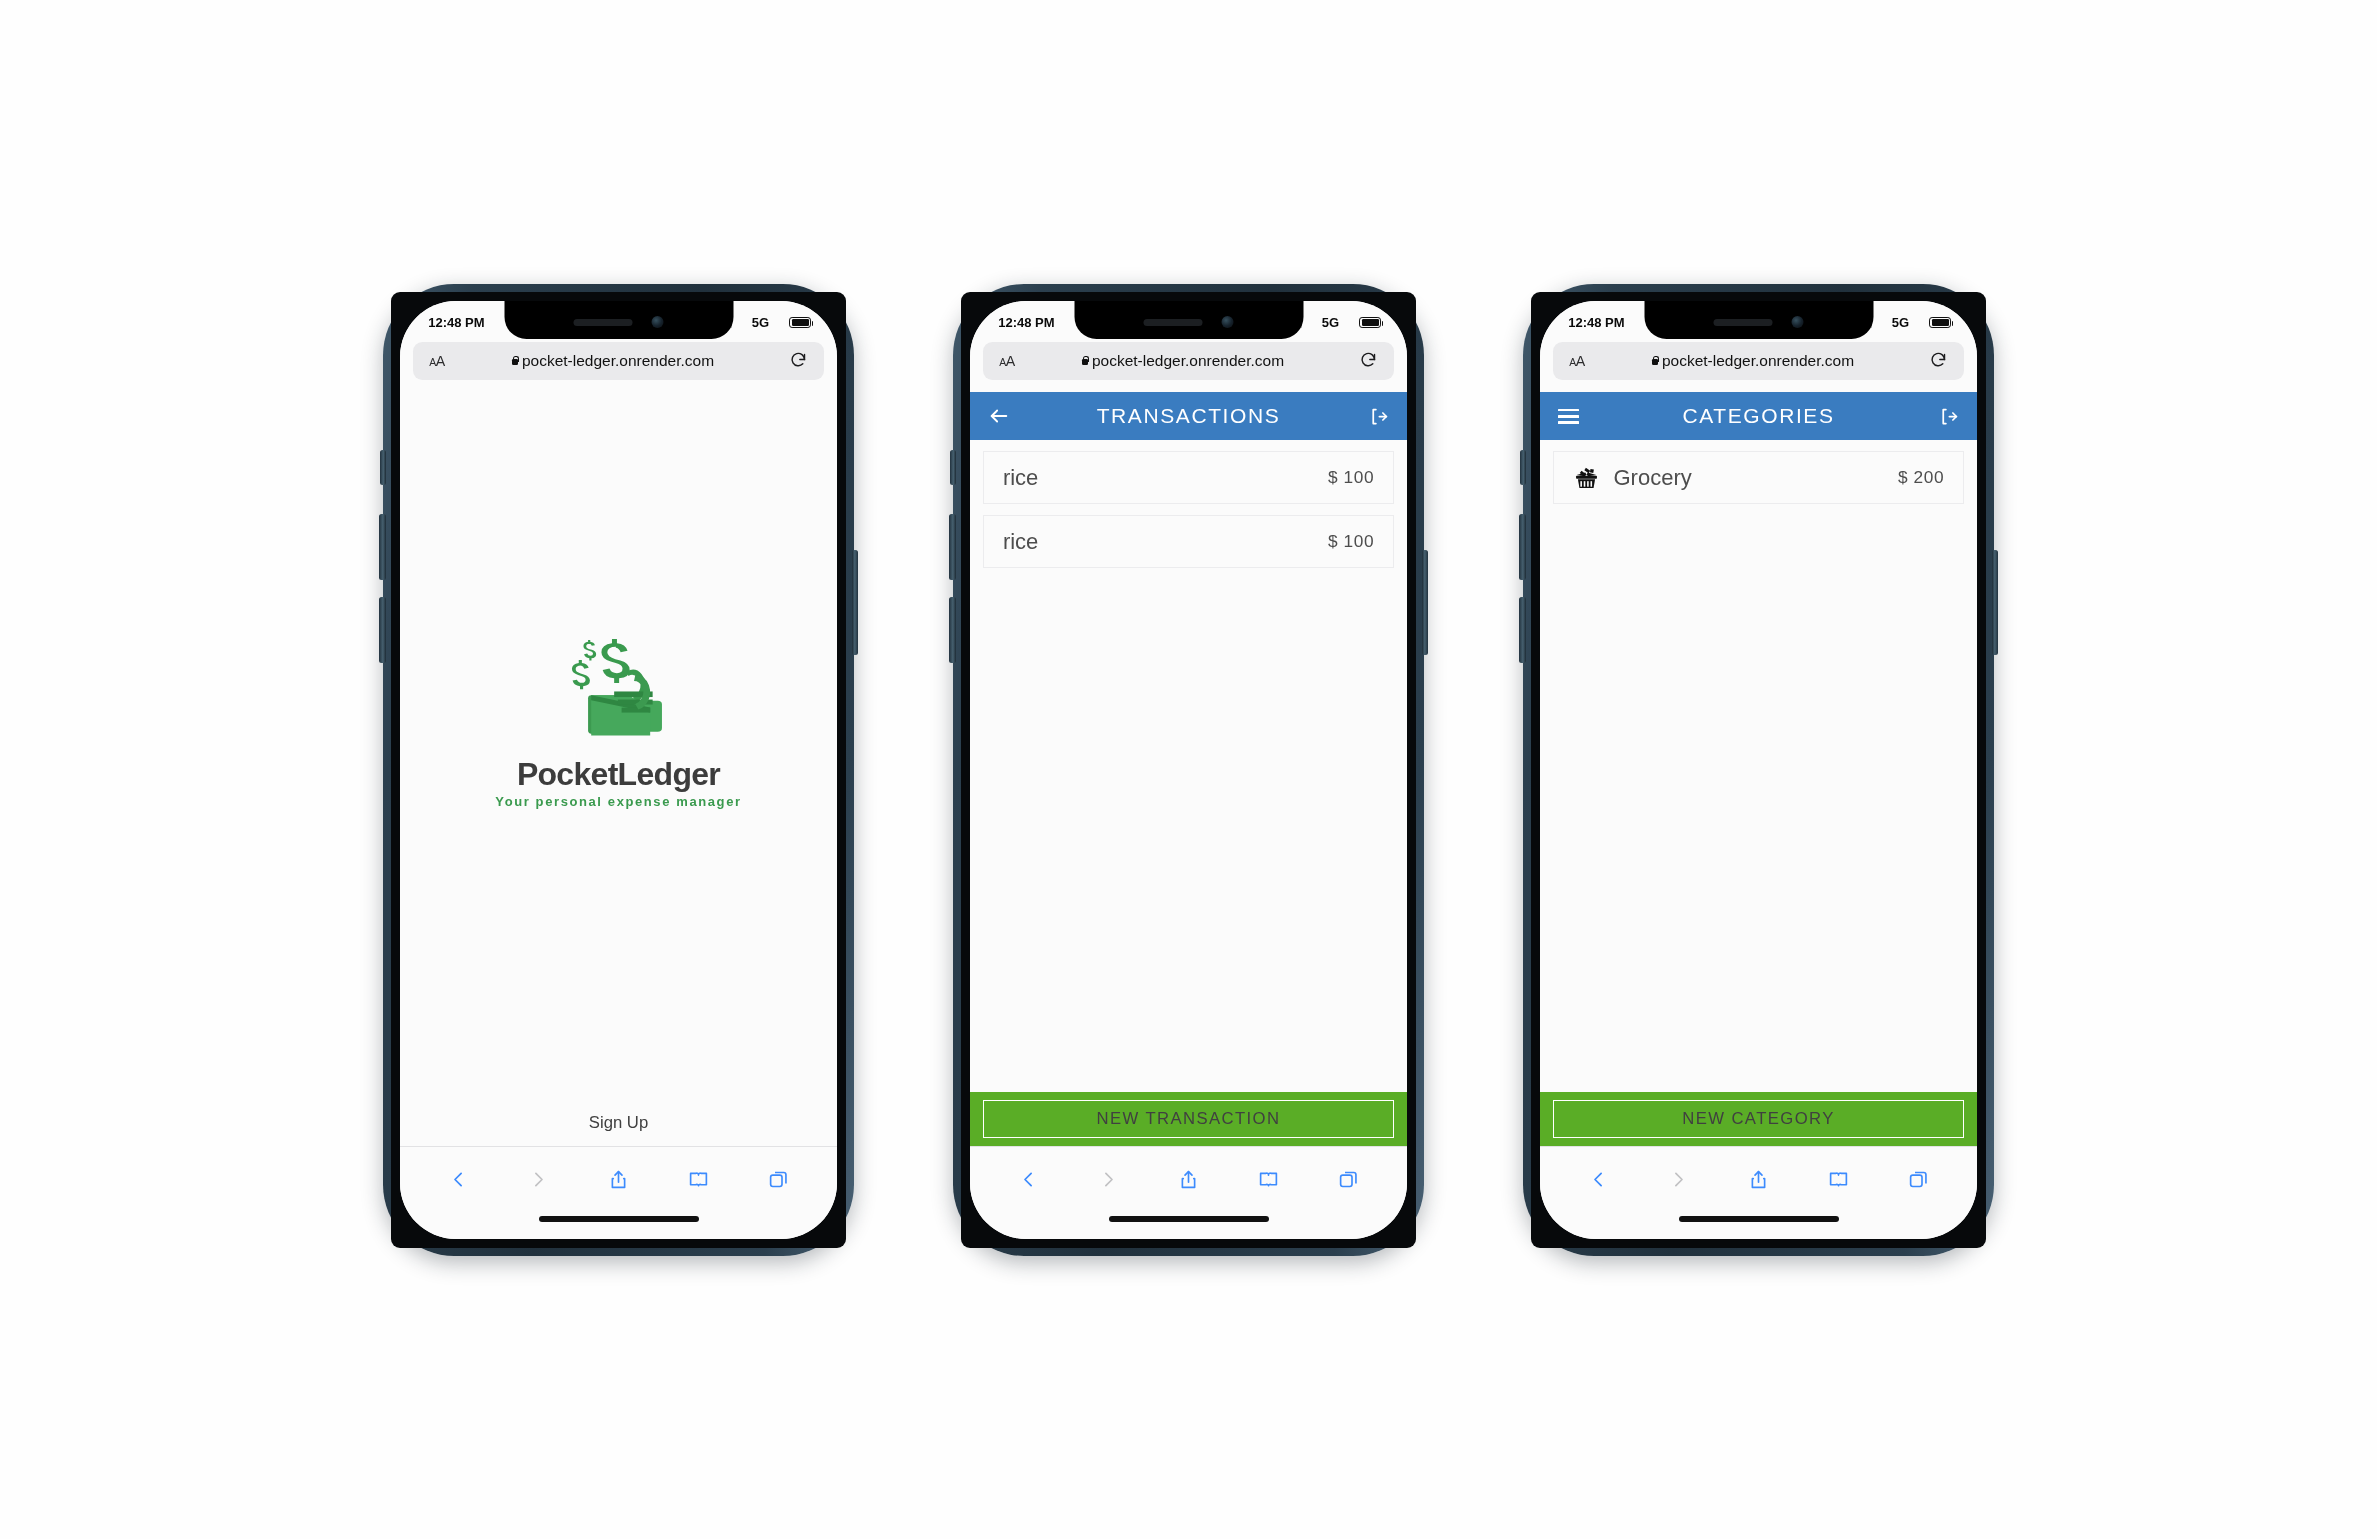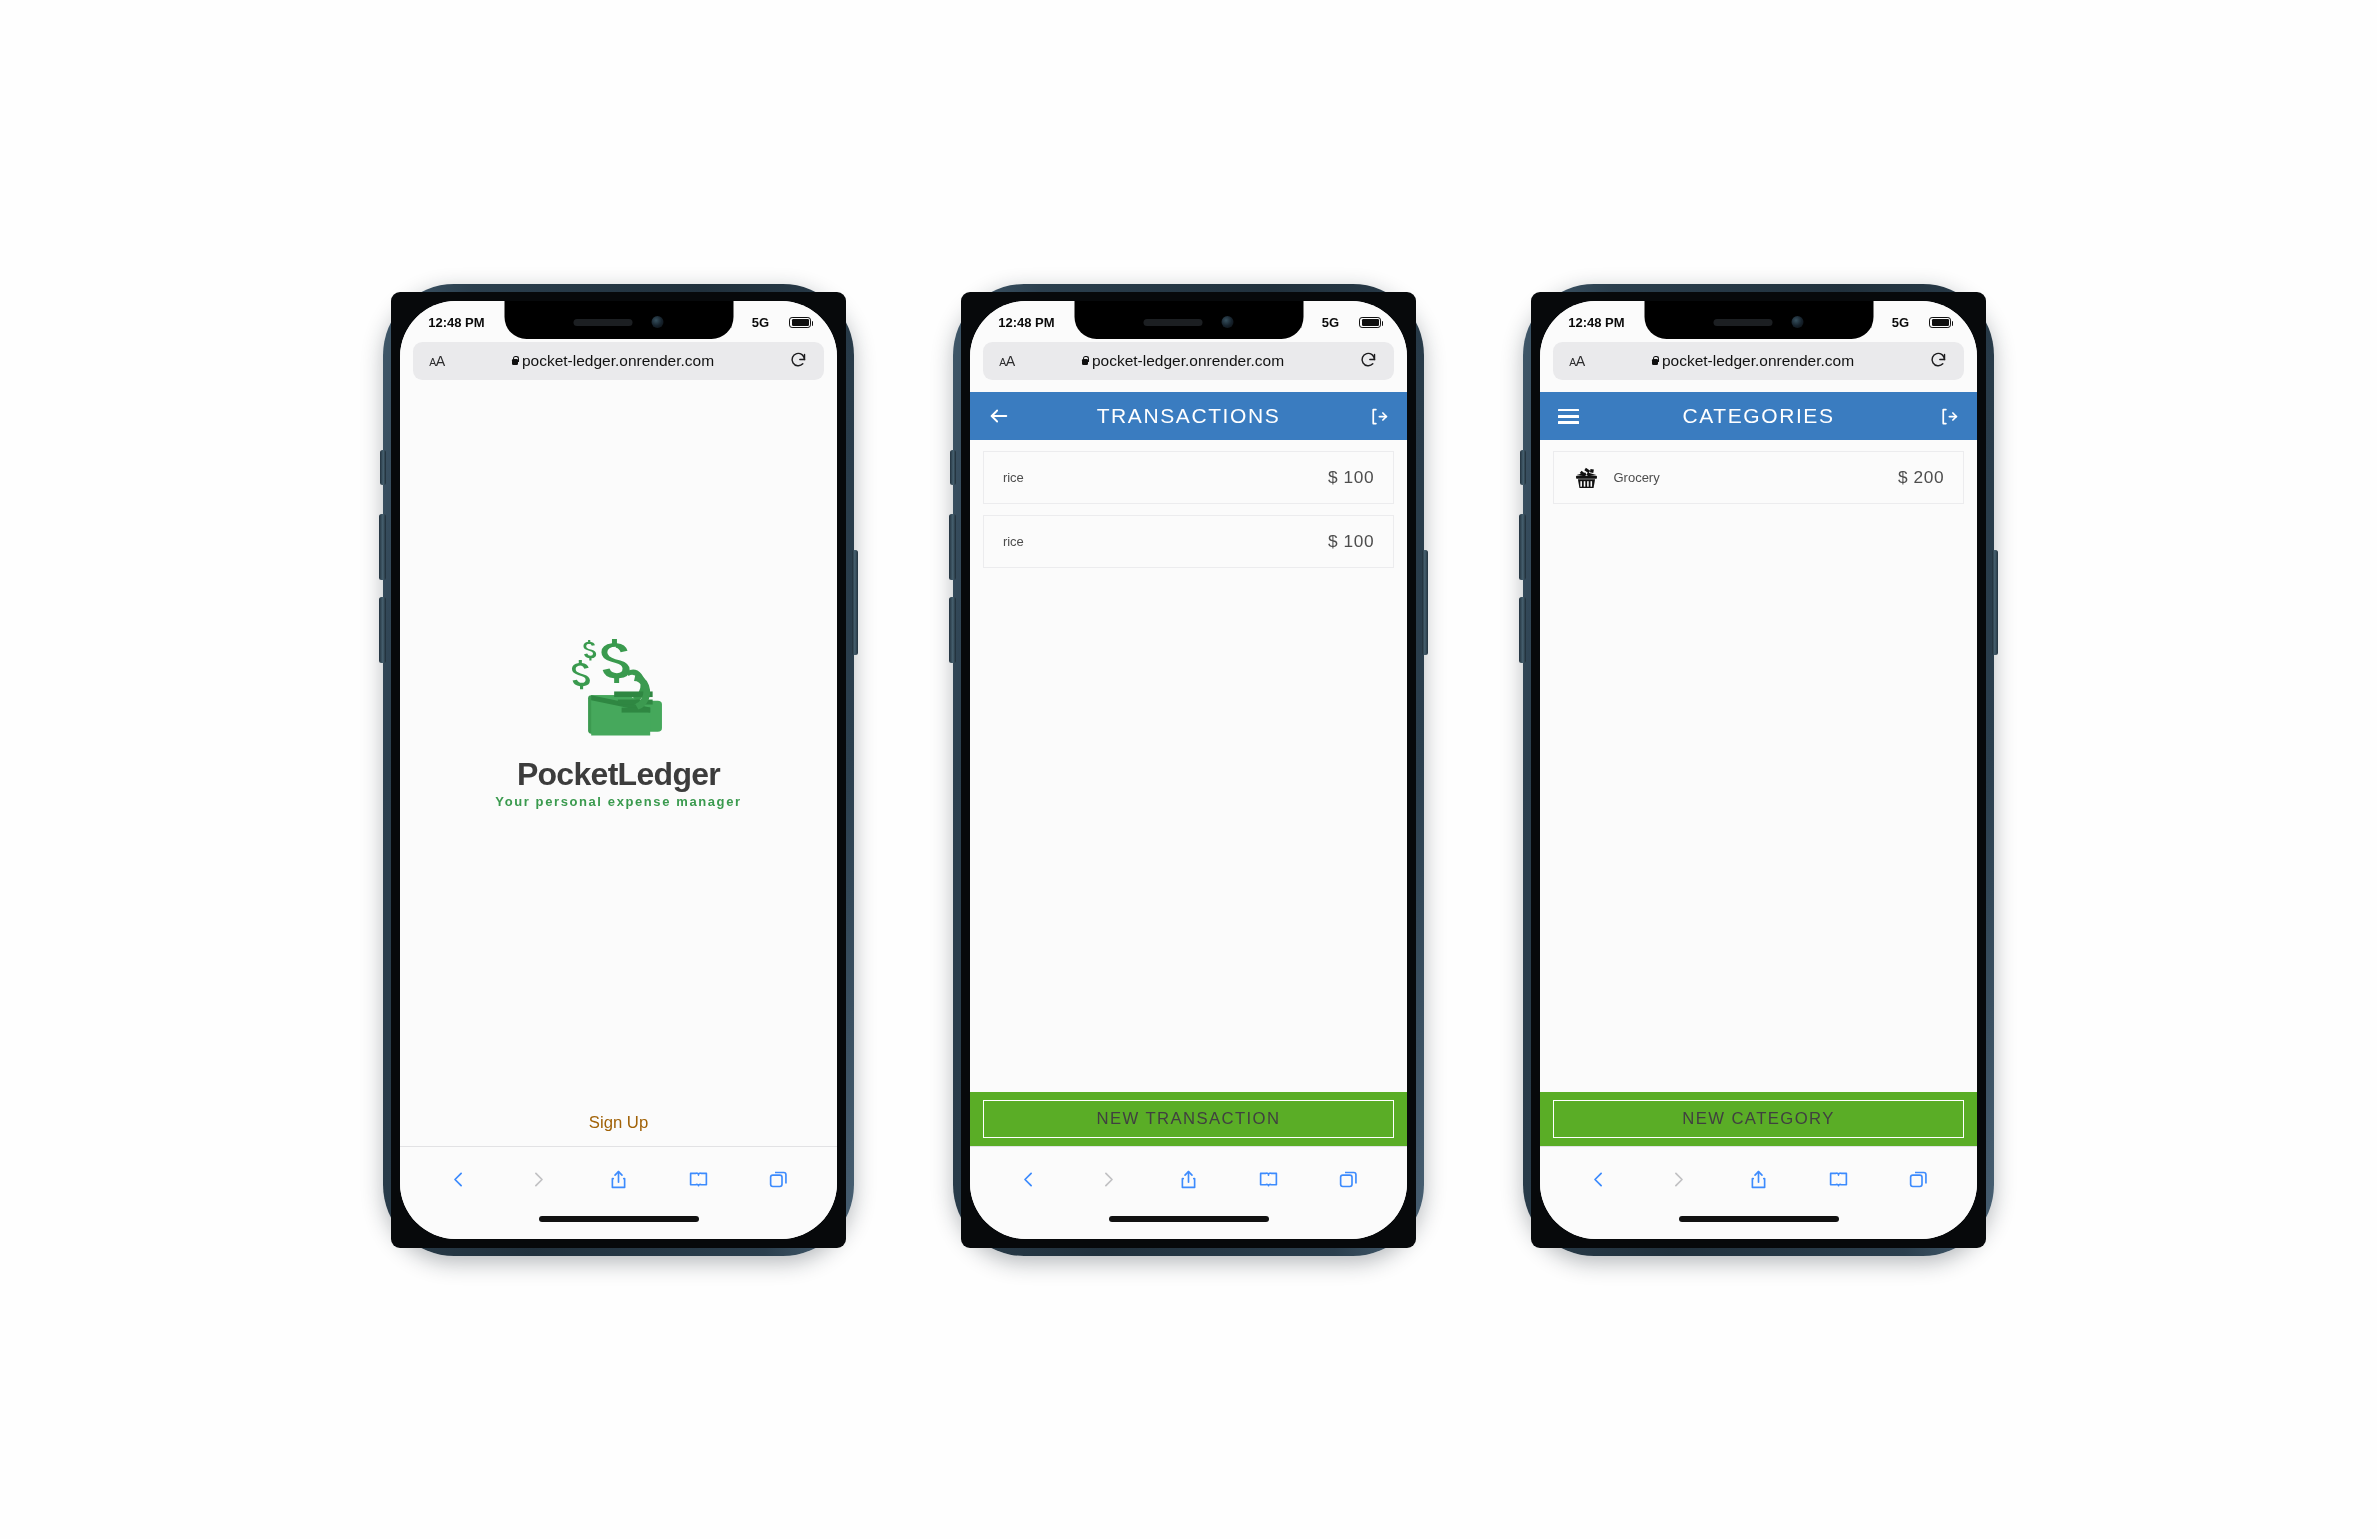--- a/index.html
+++ b/index.html
@@ -123,21 +123,21 @@
   .logo-mark { width: 149px; height: 115px; margin: 0 auto 5px; }
   .logo-name { font-size: 32px; font-weight: bold; color: #3c3c3c; letter-spacing: -0.7px; line-height: 1; }
   .logo-tag { font-size: 13px; font-weight: bold; color: #3a9a4e; letter-spacing: 1.6px; margin-top: 3.1px; text-align: center; }
   .splash-actions { flex: 0 0 auto; padding: 0 13.6px 13.6px; }
   .login-btn {
     background: #3a7cc0; color: #ffffff;
     height: 36px; border: none; width: 100%;
     display: flex; align-items: center; justify-content: center; gap: 7.4px;
     font-size: 16.7px; cursor: pointer;
   }
-  .signup-link { display: block; text-align: center; font-size: 16.7px; color: #a16207; margin-top: 8px; cursor: pointer; }
+  .signup-link { display: block; text-align: center; font-size: 16.7px; color: #404040; margin-top: 8px; cursor: pointer; }
 
   
   .app-header {
     flex: 0 0 48px; background: #3a7cc0;
     display: flex; align-items: center; padding: 0 18.6px;
     position: relative;
   }
   .app-title {
     position: absolute; left: 0; right: 0; text-align: center;
     font-size: 21px; color: #ffffff; letter-spacing: 1.6px; pointer-events: none;
@@ -149,21 +149,21 @@
 
   
   .list { flex: 1 1 auto; padding: 11px 13.6px 0; min-height: 0; }
   .row {
     background: #fbfbfb; border: 0.6px solid #ececee;
     height: 53px; margin-bottom: 11px;
     display: flex; align-items: center; padding: 0 18.6px;
     cursor: pointer;
   }
   .row-icon { width: 27px; height: 27px; margin-right: 13.6px; flex: 0 0 auto; }
-  .row-label { font-size: 13px; color: #4d4d4d; }
+  .row-label { font-size: 22px; color: #4d4d4d; }
   .row-amt { margin-left: auto; font-size: 17.3px; color: #4d4d4d; letter-spacing: 0.6px; }
 
   
   .cta-band { flex: 0 0 auto; background: #5aad26; padding: 8px 13.6px; }
   .cta-btn {
     width: 100%; height: 38px; background: #5aad26;
     border: 1.2px solid #ffffff; color: #404040;
     font-size: 16.7px; letter-spacing: 1.4px; cursor: pointer;
     display: flex; align-items: center; justify-content: center;
   }

